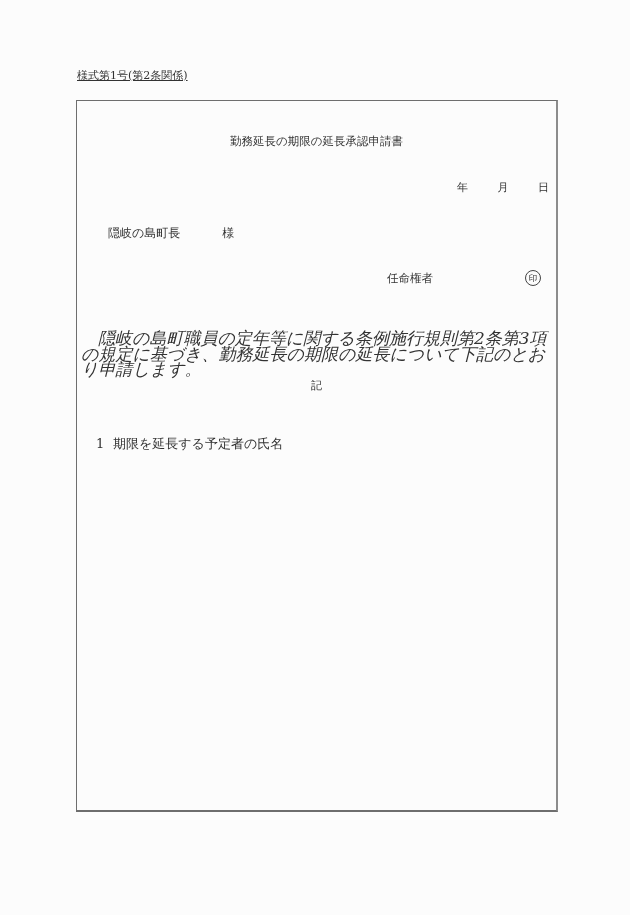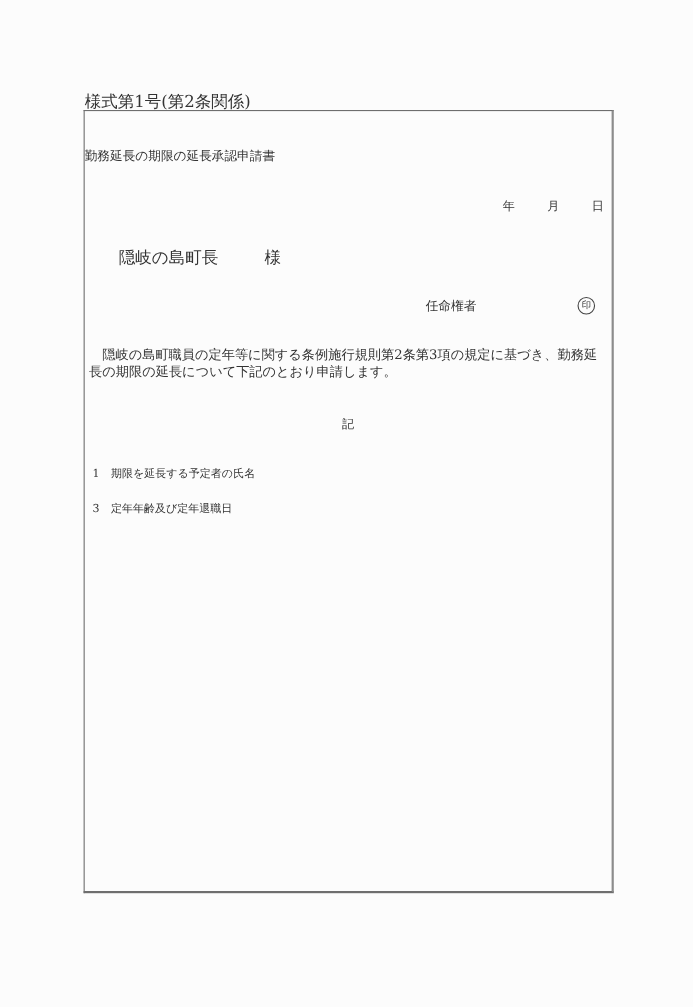--- a/index.html
+++ b/index.html
@@ -12,54 +12,55 @@
       height: 915px;
       position: relative;
       font-family: "DejaVu Serif", "Liberation Serif", serif;
       color: #333;
       font-size: 11px;
       overflow: hidden;
     }
     .form-label {
       position: absolute;
       left: 77px;
-      top: 83px;
-      font-size: 15px;
+      top: 68px;
+      font-size: 11px;
       color: #333;
       letter-spacing: 0px;
+      text-decoration: underline;
     }
     .form-box {
       position: absolute;
       left: 76px;
       top: 100px;
       width: 479px;
       height: 709px;
       border: 1px solid #6e6e6e;
       border-right: 2px solid #8c8c8c;
       border-bottom: 2px solid #6e6e6e;
       background: #fcfcfc;
     }
     .abs { position: absolute; white-space: nowrap; }
     .title {
       left: 0; right: 0;
       top: 33px;
-      text-align: left;
+      text-align: center;
       font-size: 11.5px;
     }
     .date-row {
       top: 79px;
       left: 380px;
       font-size: 11px;
       text-align: right;
     }
     .date-row span { display: inline-block; }
     .addressee {
       top: 124px;
       left: 31px;
-      font-size: 15px;
+      font-size: 12px;
     }
     .addressee .honorific {
       margin-left: 42px;
     }
     .appointer {
       top: 170px;
       left: 310px;
       font-size: 11.5px;
     }
     .seal {
@@ -69,42 +70,43 @@
       width: 14px;
       height: 14px;
       border: 1px solid #444;
       border-radius: 50%;
       font-size: 8.5px;
       line-height: 14px;
       text-align: center;
       color: #333;
     }
     .body-text {
-      top: 214px;
+      top: 230px;
       left: 4px;
       width: 472px;
       white-space: normal;
-      font-size: 12px;
+      font-size: 17px;
       line-height: 15.5px;
       text-indent: 1em;
       letter-spacing: 0px;
+      font-style: italic;
     }
     .ki {
       left: 0; right: 0;
       top: 277px;
       text-align: center;
       font-size: 11px;
     }
     .items {
       top: 324px;
       left: 7px;
-      margin: 0;
+      margin: 12px;
       padding: 0;
       list-style: none;
-      font-size: 10px;
+      font-size: 13px;
     }
     .items li {
       height: 30.5px;
       line-height: 14px;
     }
     .items .num {
       display: inline-block;
       width: 17px;
     }
   </style>
@@ -131,16 +133,15 @@
     <span>任命権者</span>
   </div>
   <div class="seal">印</div>
 
   <div class="abs body-text">隠岐の島町職員の定年等に関する条例施行規則第2条第3項の規定に基づき、勤務延長の期限の延長について下記のとおり申請します。</div>
 
   <div class="abs ki">記</div>
 
   <ul class="abs items">
     <li><span class="num">1</span><span>期限を延長する予定者の氏名</span></li>
-    <li><span class="num">3</span><span>定年年齢及び定年退職日</span></li>
   </ul>
 
 </div>
 
 </body></html>

